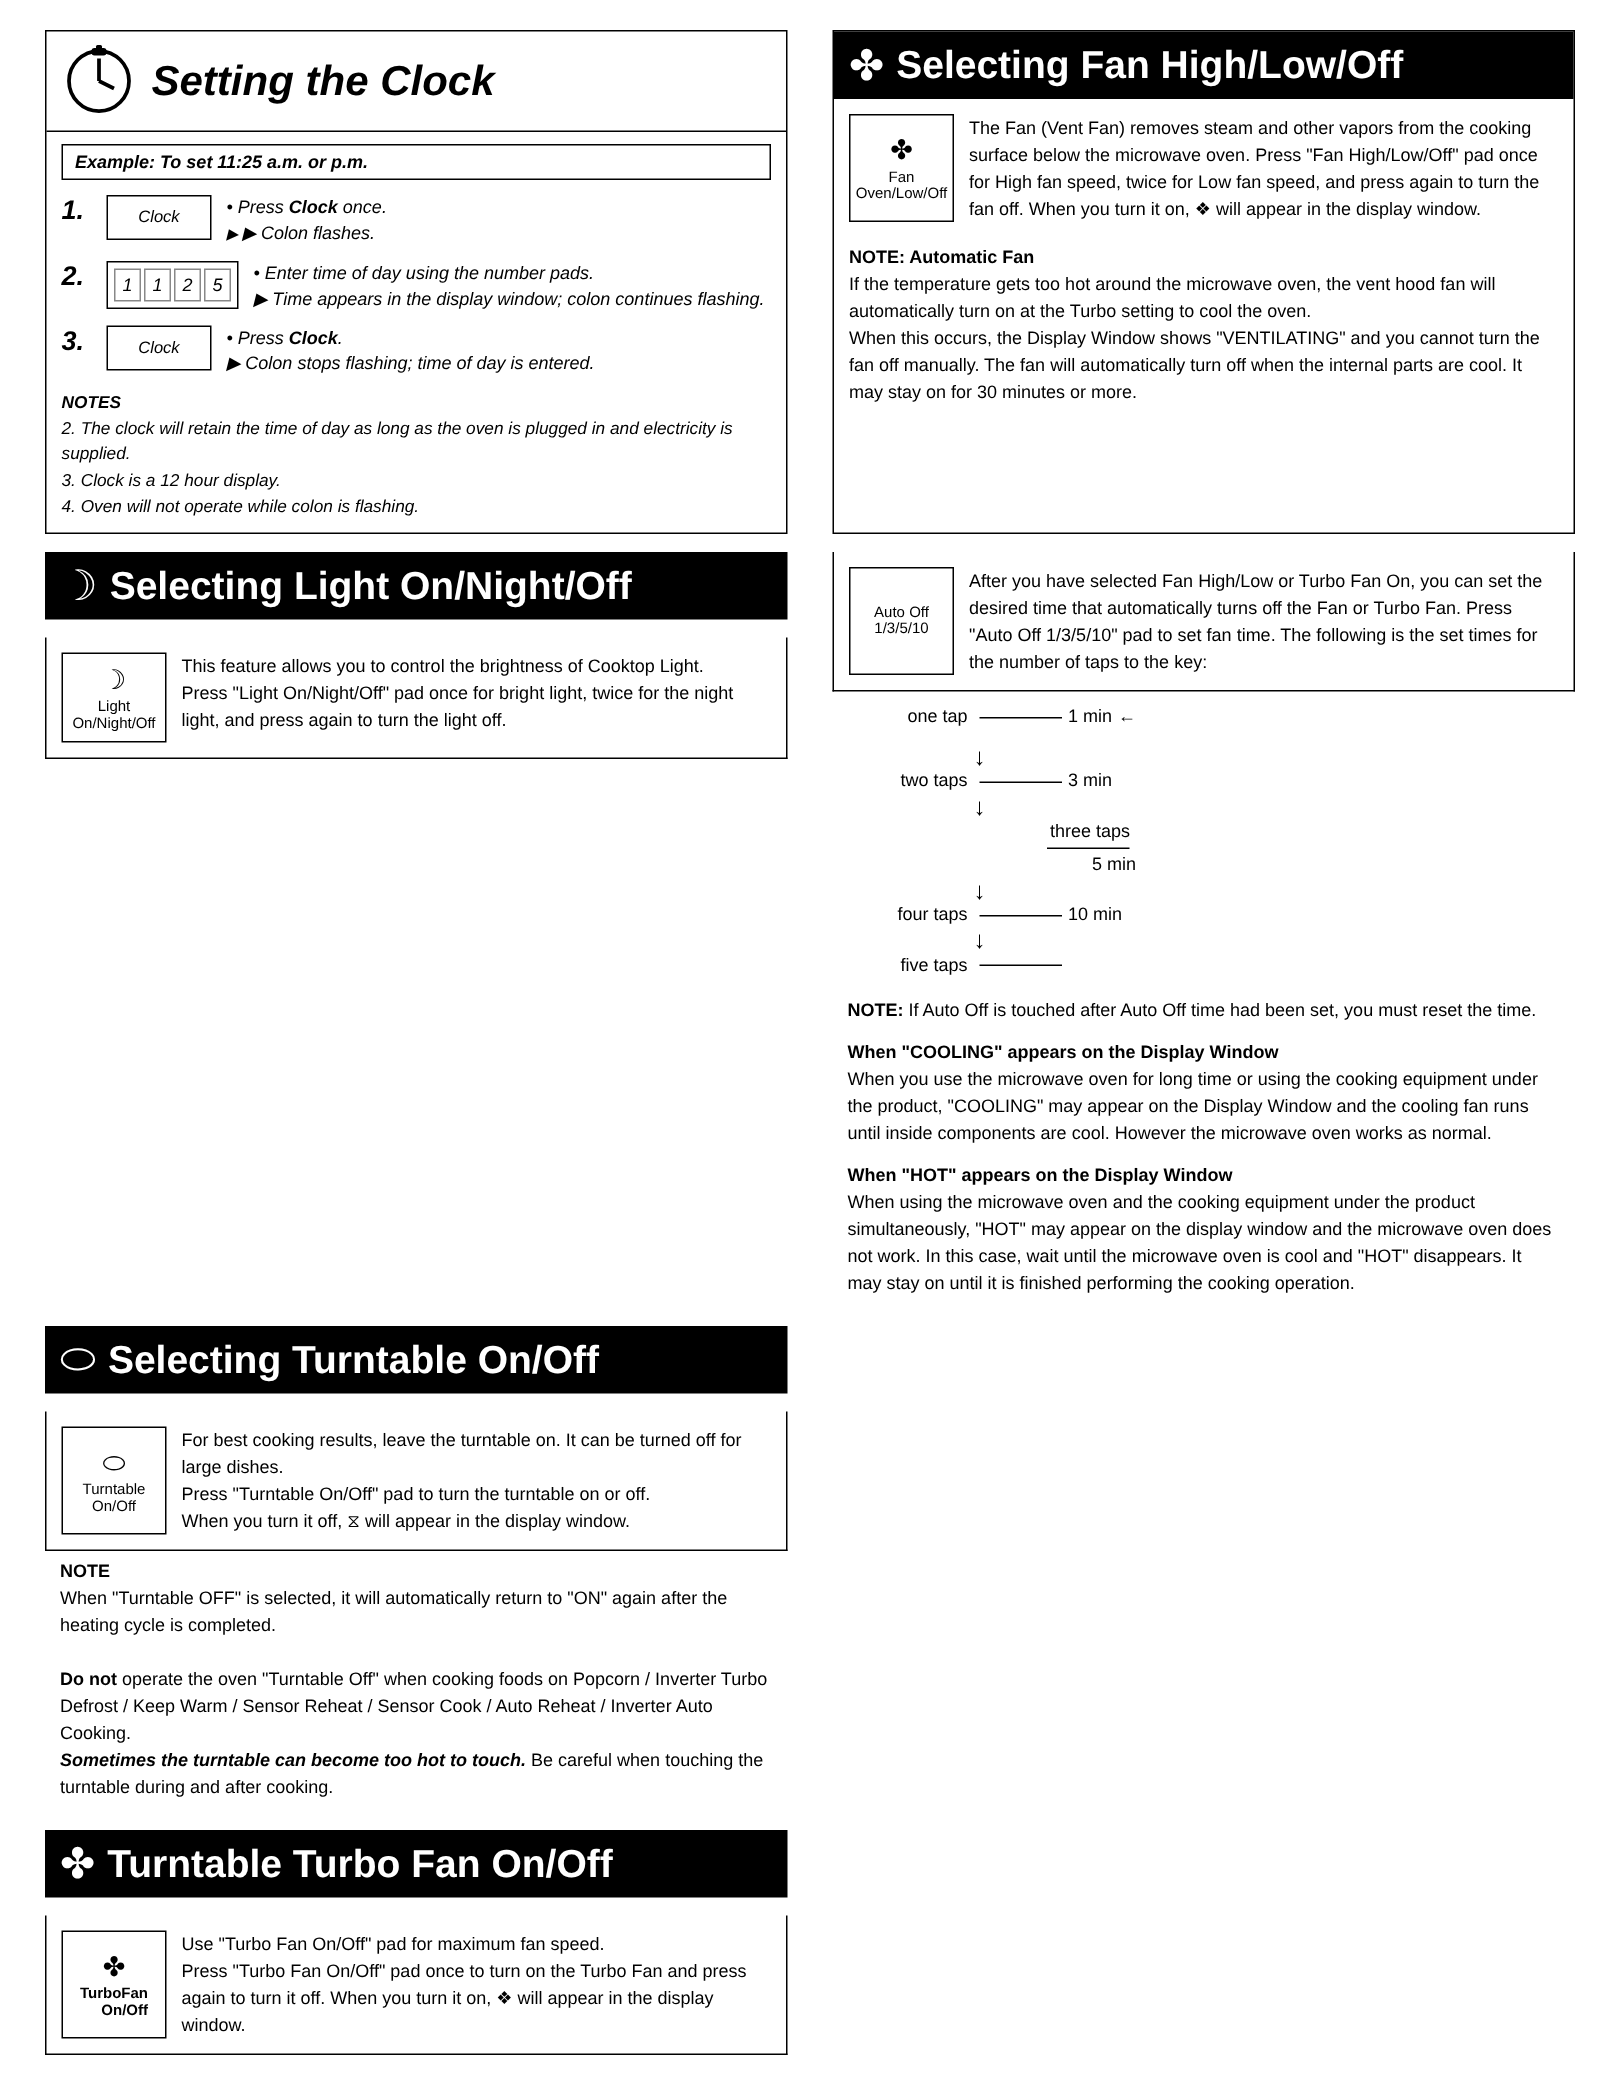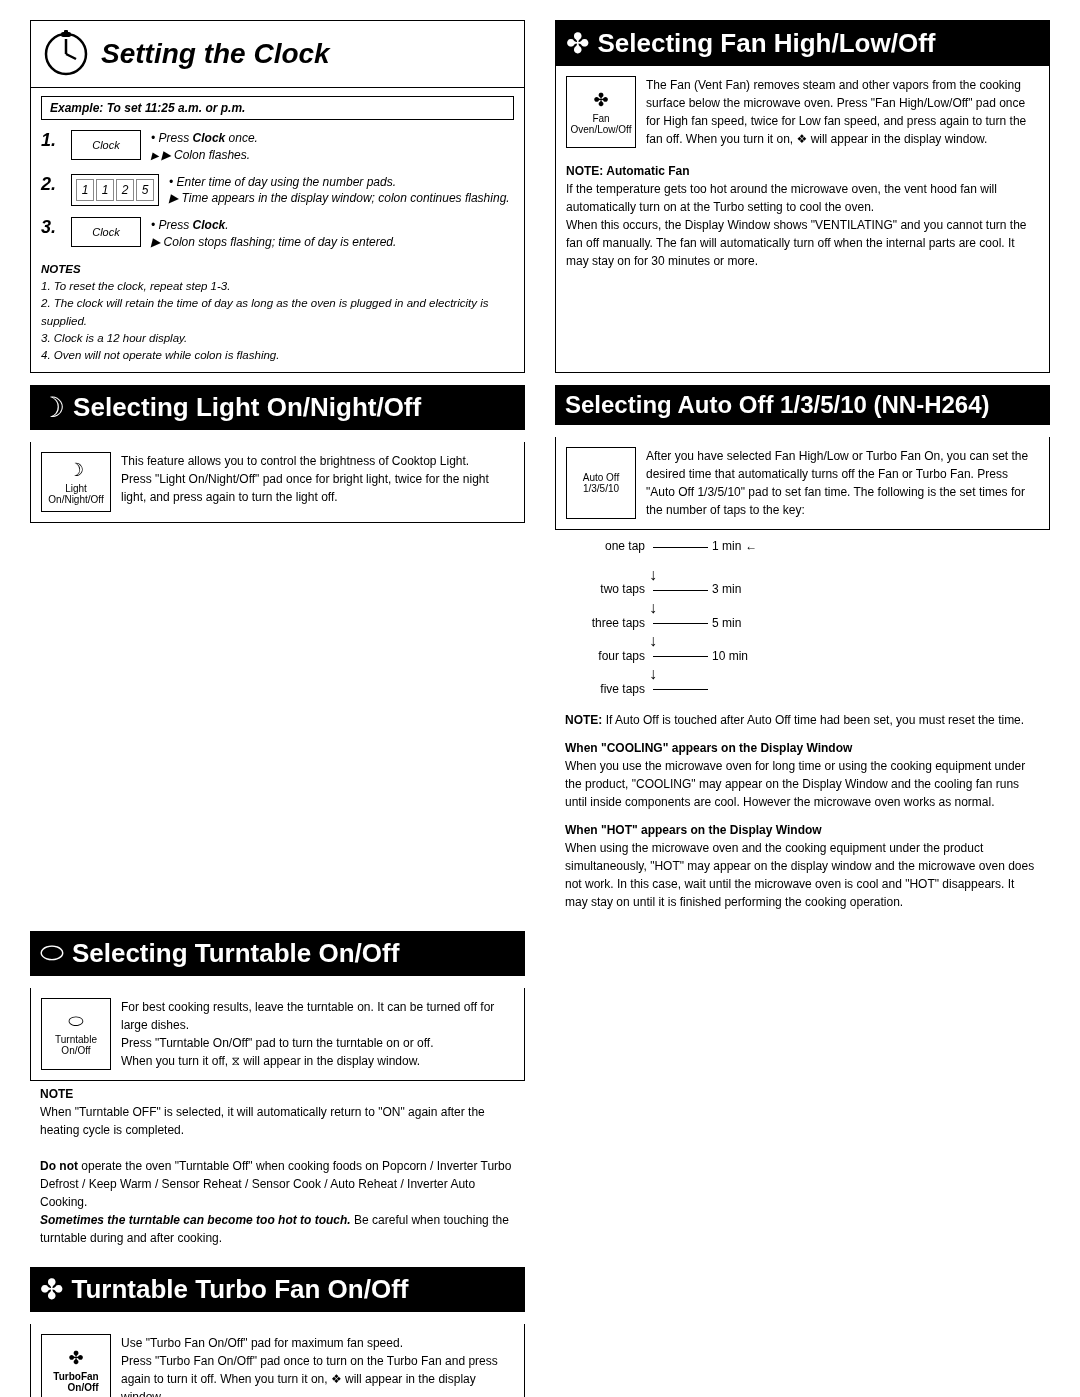--- a/index.html
+++ b/index.html
@@ -320,21 +320,20 @@
           <span style="font-size:11px;">Clock</span>
         </div>
         <div class="step-text">
           <div>• Press <strong>Clock</strong>.</div>
           <div>▶ Colon stops flashing; time of day is entered.</div>
         </div>
       </div>
 
       <div class="notes-section">
         <div class="notes-title">NOTES</div>
-        <div>1. To reset the clock, repeat step 1-3.</div>
         <div>2. The clock will retain the time of day as long as the oven is plugged in and electricity is supplied.</div>
         <div>3. Clock is a 12 hour display.</div>
         <div>4. Oven will not operate while colon is flashing.</div>
       </div>
     </div>
   </div>
 
   <div class="fan-high-section">
     <div class="section-title">
       <span style="font-size:28px; margin-right:8px;">✤</span>
@@ -365,23 +364,20 @@
         <div class="pad-icon">☽</div>
         <div style="font-size:10px; text-align:center; white-space:pre-line;">Light
 On/Night/Off</div>
       </div>
       <div style="font-size:12px; line-height:1.5; flex:1; white-space:pre-line;">This feature allows you to control the brightness of Cooktop Light.
 Press "Light On/Night/Off" pad once for bright light, twice for the night light, and press again to turn the light off.</div>
     </div>
   </div>
 
   <div class="auto-off-section">
-    <div class="auto-off-section section-title-bar">
-      <h2>Selecting Auto Off 1/3/5/10 (NN-H264)</h2>
-    </div>
     <div class="auto-off-content">
       <div class="pad-icon-box" style="min-width:65px;">
         <div style="font-size:10px; text-align:center; white-space:pre-line;">Auto Off
 1/3/5/10</div>
       </div>
       <div style="font-size:12px; line-height:1.5; flex:1;">After you have selected Fan High/Low or Turbo Fan On, you can set the desired time that automatically turns off the Fan or Turbo Fan. Press "Auto Off 1/3/5/10" pad to set fan time. The following is the set times for the number of taps to the key:</div>
     </div>
 
     <div style="padding: 6px 10px;">
       <div style="display:flex; align-items:flex-start; gap:0;">
@@ -392,21 +388,21 @@
             <span>1 min</span>
             <span style="margin-left:4px;">←</span>
           </div>
           <div style="margin-left:84px; line-height:0.6; font-size:16px;">↓</div>
           <div style="display:flex; align-items:center; margin-bottom:2px;">
             <span style="width:80px; text-align:right; margin-right:4px;">two taps</span>
             <span style="display:inline-block; width:55px; border-top:1.5px solid #000; margin:0 4px; vertical-align:middle;"></span>
             <span>3 min</span>
           </div>
           <div style="margin-left:84px; line-height:0.6; font-size:16px;">↓</div>
-          <div style="display:flex; align-items:center; margin-bottom:2px;">
+          <div style="display:flex; align-items:flex-end; margin-bottom:2px;flex-direction:column;">
             <span style="width:80px; text-align:right; margin-right:4px;">three taps</span>
             <span style="display:inline-block; width:55px; border-top:1.5px solid #000; margin:0 4px; vertical-align:middle;"></span>
             <span>5 min</span>
           </div>
           <div style="margin-left:84px; line-height:0.6; font-size:16px;">↓</div>
           <div style="display:flex; align-items:center; margin-bottom:2px;">
             <span style="width:80px; text-align:right; margin-right:4px;">four taps</span>
             <span style="display:inline-block; width:55px; border-top:1.5px solid #000; margin:0 4px; vertical-align:middle;"></span>
             <span>10 min</span>
           </div>

